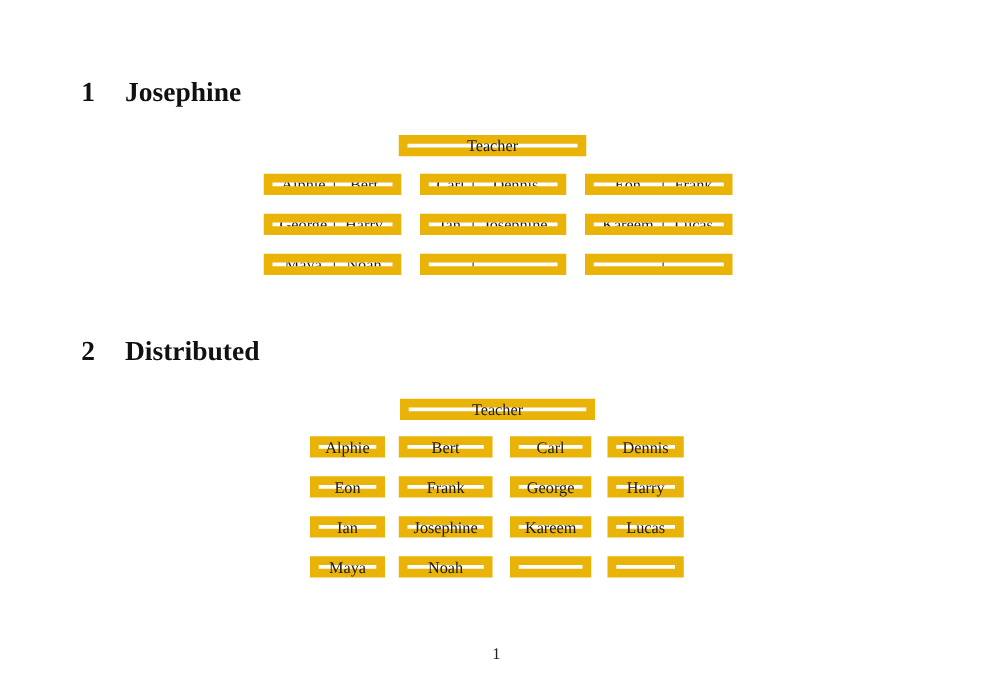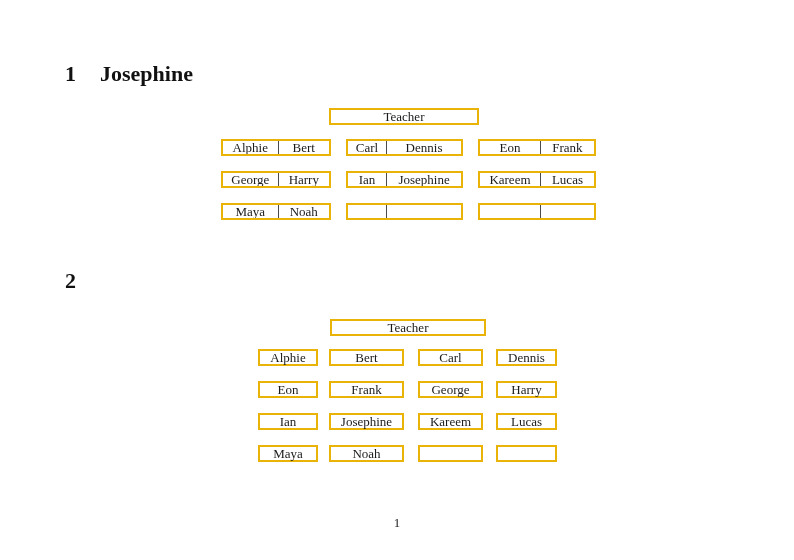--- a/index.html
+++ b/index.html
@@ -26,28 +26,27 @@
     color: #111;
   }
   .heading .sec-num {
     display: inline-block;
     width: 35px;
   }
   .box {
     position: absolute;
     box-sizing: border-box;
     height: 17px;
-    border: 2px solid #eab308;
+    border: 7px solid #eab308;
     display: flex;
     align-items: center;
     justify-content: center;
     font-size: 13px;
     line-height: 14px;
     background: #ffffff;
-    margin-left: 10px;
   }
   .desk {
     padding: 0;
     justify-content: stretch;
   }
   .desk .cell {
     display: flex;
     align-items: center;
     justify-content: center;
     height: 100%;
@@ -119,20 +118,21 @@
     <span class="cell l"></span>
     <span class="cell r"></span>
   </div>
   <div class="box desk c3" style="left:468px;top:203px;width:118px">
     <span class="cell l"></span>
     <span class="cell r"></span>
   </div>
 
   <div class="heading" style="top:269px">
     <span class="sec-num">2</span>
+    <span class="sec-title">Distributed</span>
   </div>
 
   <div class="box" style="left:320px;top:319px;width:156px">
     <span>Teacher</span>
   </div>
 
   <div class="box" style="left:248px;top:349px;width:60px">
     <span>Alphie</span>
   </div>
   <div class="box" style="left:319px;top:349px;width:75px">

